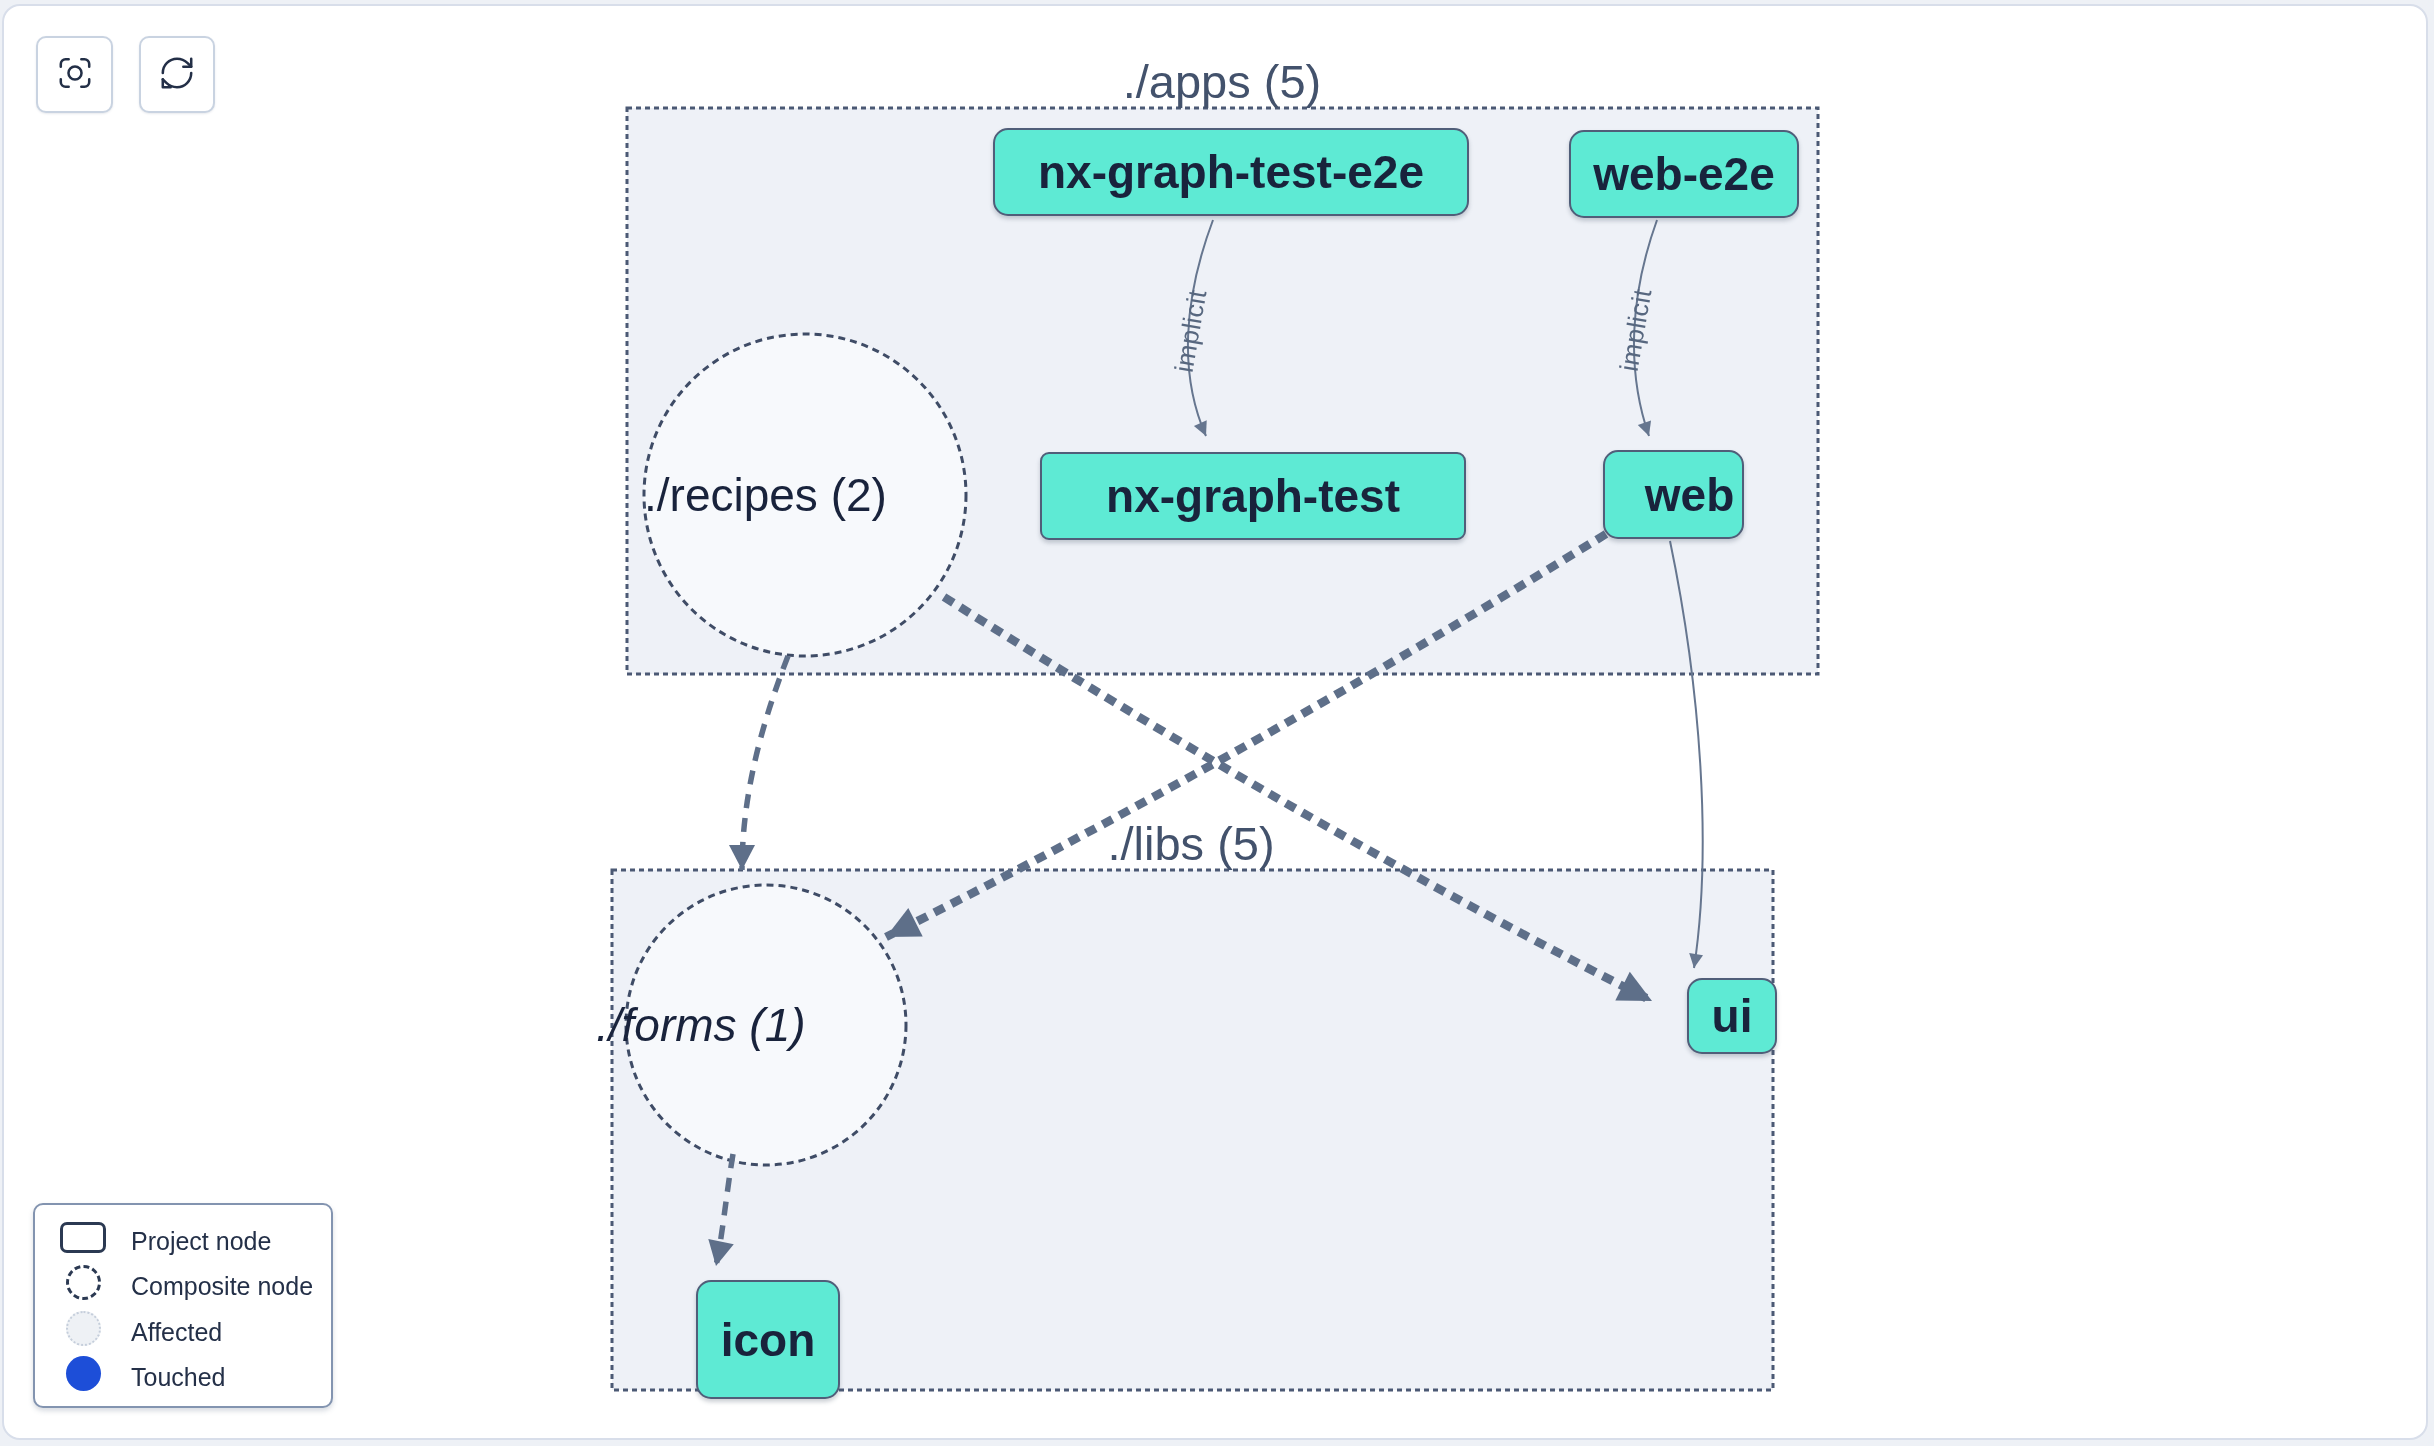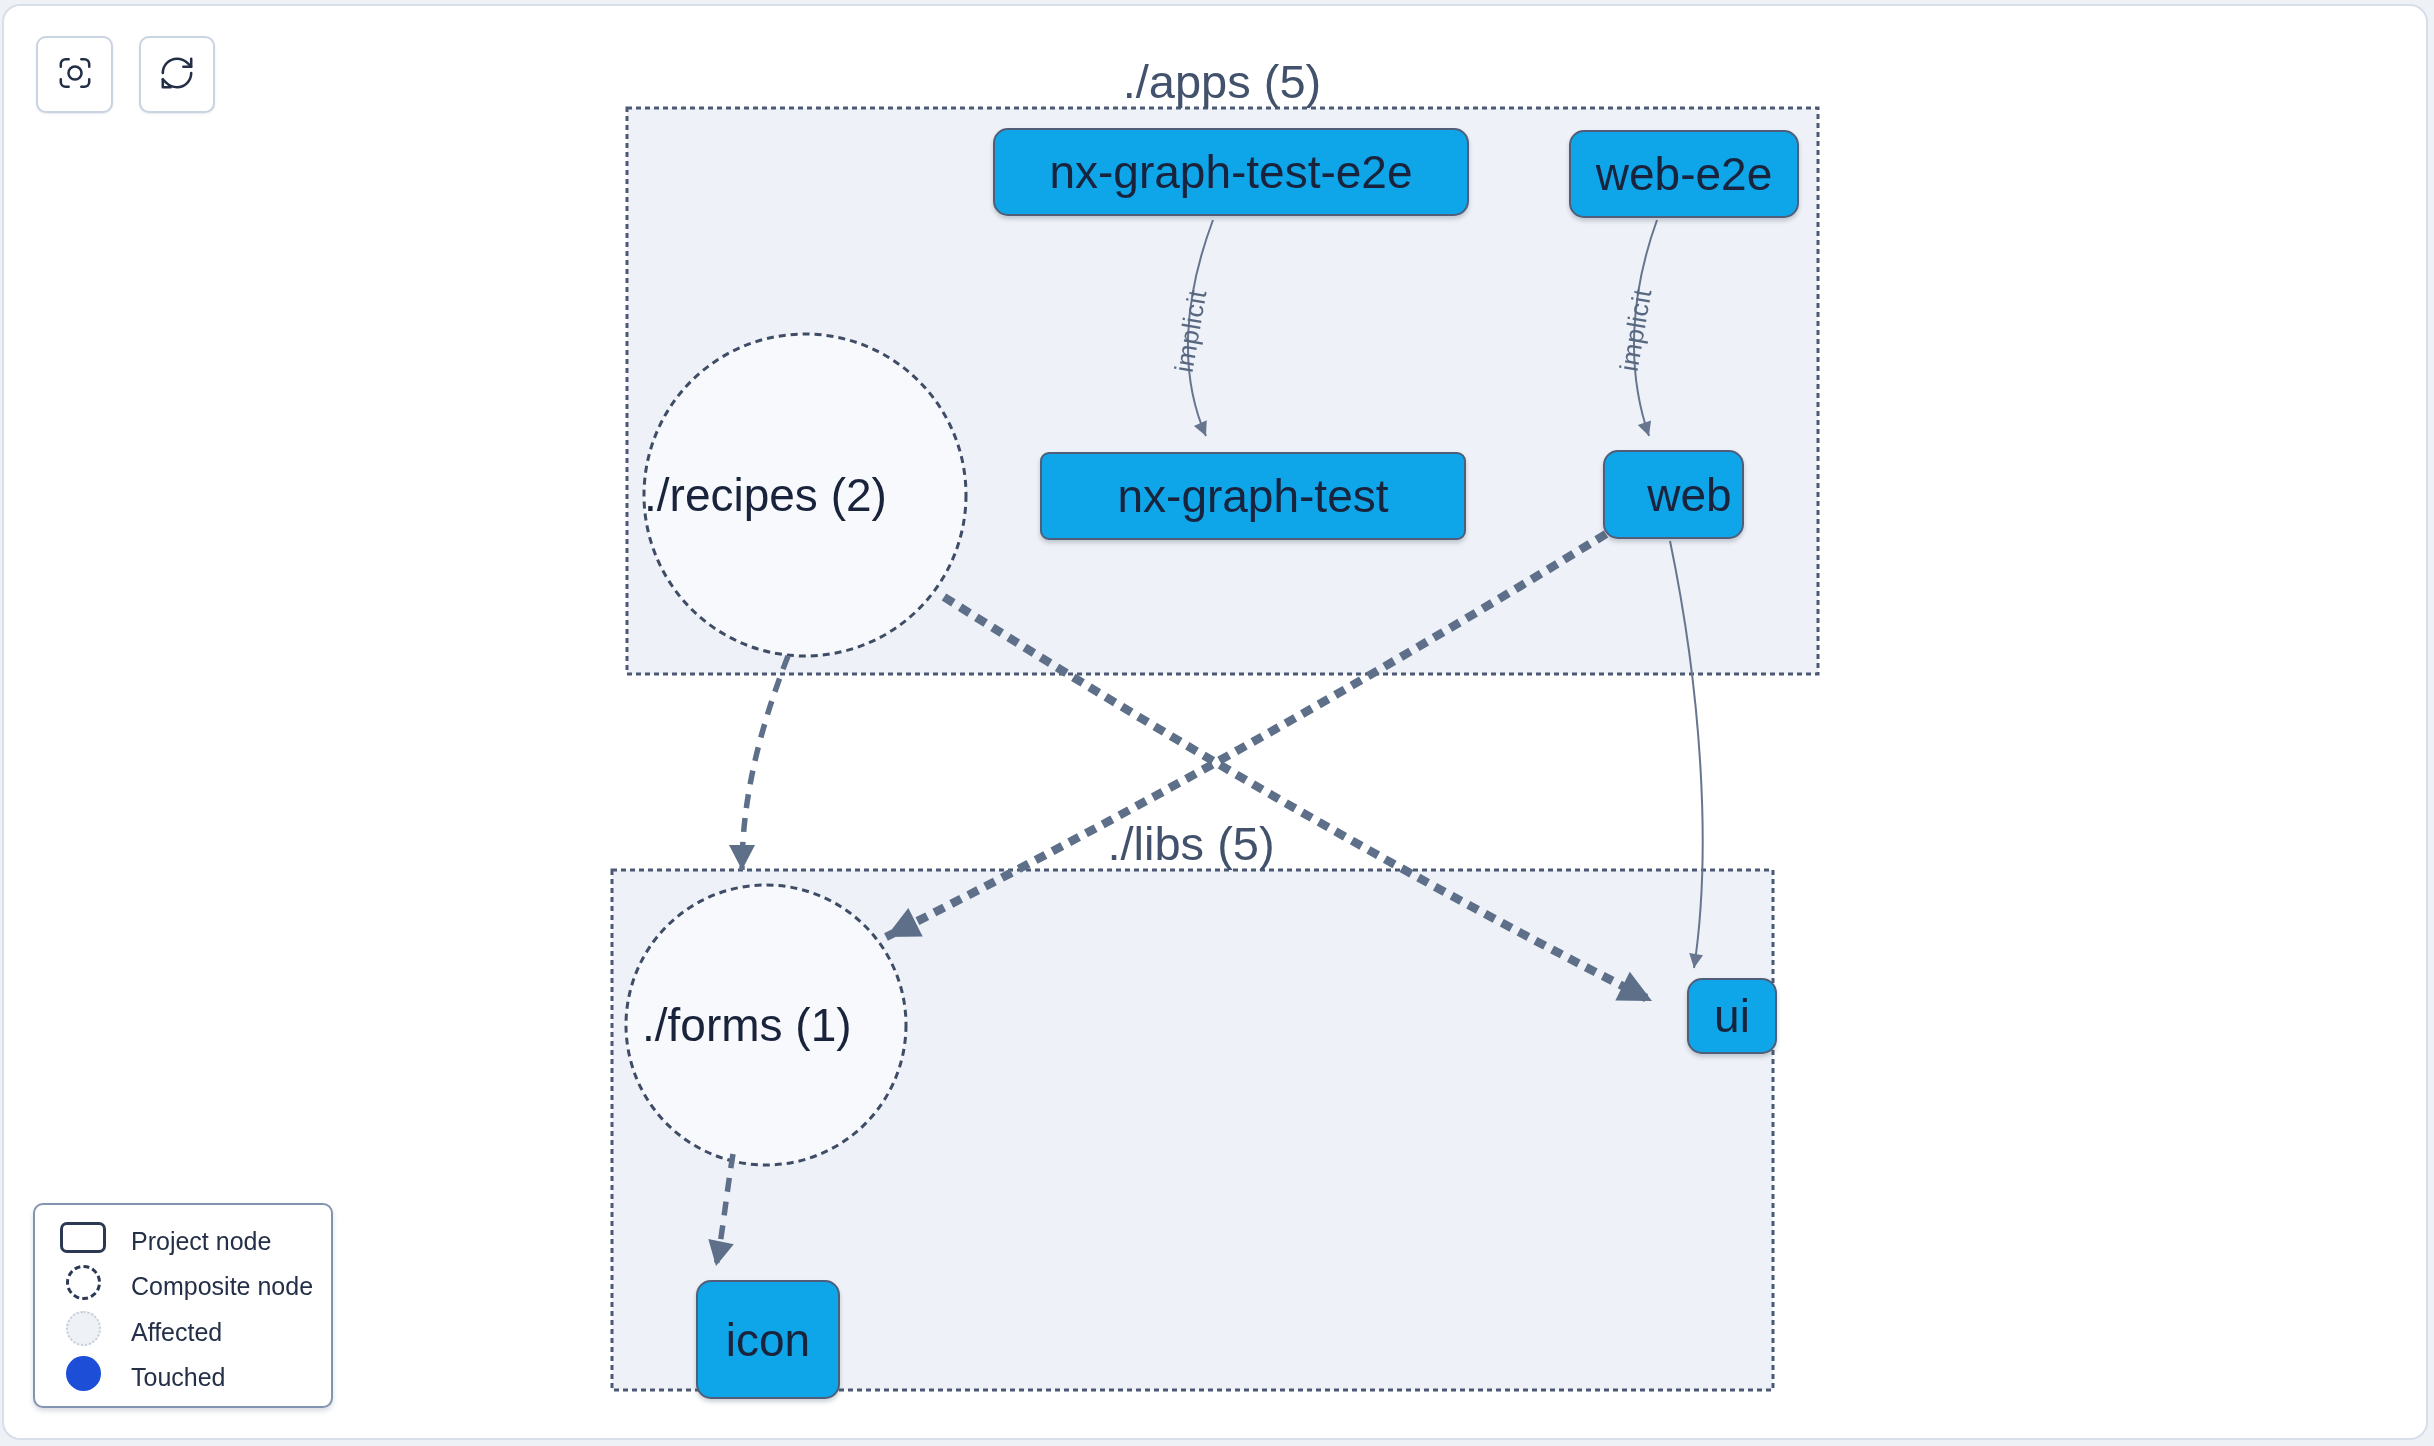--- a/index.html
+++ b/index.html
@@ -13,23 +13,23 @@
   .tool-btn{position:absolute;width:77px;height:77px;background:#fff;border:2px solid #c9d3e1;
     border-radius:10px;box-sizing:border-box;display:flex;align-items:center;justify-content:center;
     box-shadow:0 1px 2px rgba(100,116,139,.15);cursor:pointer;}
   .tool-btn svg{stroke:#232f47;fill:none;stroke-width:2.4;stroke-linecap:round;stroke-linejoin:round;}
 
   
   .group-label{position:absolute;transform:translateX(-50%);font-size:47px;color:#43526c;
     white-space:nowrap;line-height:1;}
 
   
-  .node{position:absolute;background:#0ea5e9;border:2px solid #505e79;border-radius:15px;
+  .node{position:absolute;background:#5eead4;border:2px solid #505e79;border-radius:15px;
     box-sizing:border-box;display:flex;align-items:center;justify-content:center;
-    box-shadow:0 3px 4px rgba(71,85,105,.28);cursor:pointer;}
+    box-shadow:0 3px 4px rgba(71,85,105,.28);cursor:pointer;font-weight:bold;}
   .node span{font-size:46px;color:#19233c;white-space:nowrap;}
 
   
   .composite{position:absolute;border-radius:50%;display:flex;align-items:center;cursor:pointer;}
   .composite span{font-size:46px;color:#19233c;white-space:nowrap;}
 
   
   .edge-label{position:absolute;font-size:26px;color:#57677f;transform:translate(-50%,-50%) rotate(-80deg);
     white-space:nowrap;letter-spacing:.5px;}
 
@@ -120,21 +120,21 @@
   <div class="node" style="left:1667px;top:978px;width:90px;height:76px;margin-left:20px;">
     <span>ui</span>
   </div>
   <div class="node" style="left:696px;top:1280px;width:144px;height:119px;">
     <span>icon</span>
   </div>
 
   <div class="composite" style="left:644px;top:334px;width:322px;height:322px;">
     <span>./recipes (2)</span>
   </div>
-  <div class="composite" style="left:642px;top:885px;width:280px;height:280px;">
+  <div class="composite" style="left:596px;top:885px;width:280px;height:280px;font-style:italic;">
     <span>./forms (1)</span>
   </div>
 
   <div class="edge-label" style="left:1191px;top:331px;">implicit</div>
   <div class="edge-label" style="left:1636px;top:330px;">implicit</div>
 
   <div class="legend">
     <div class="legend-row">
       <span class="legend-swatch">
           <span class="sw-project"></span>

